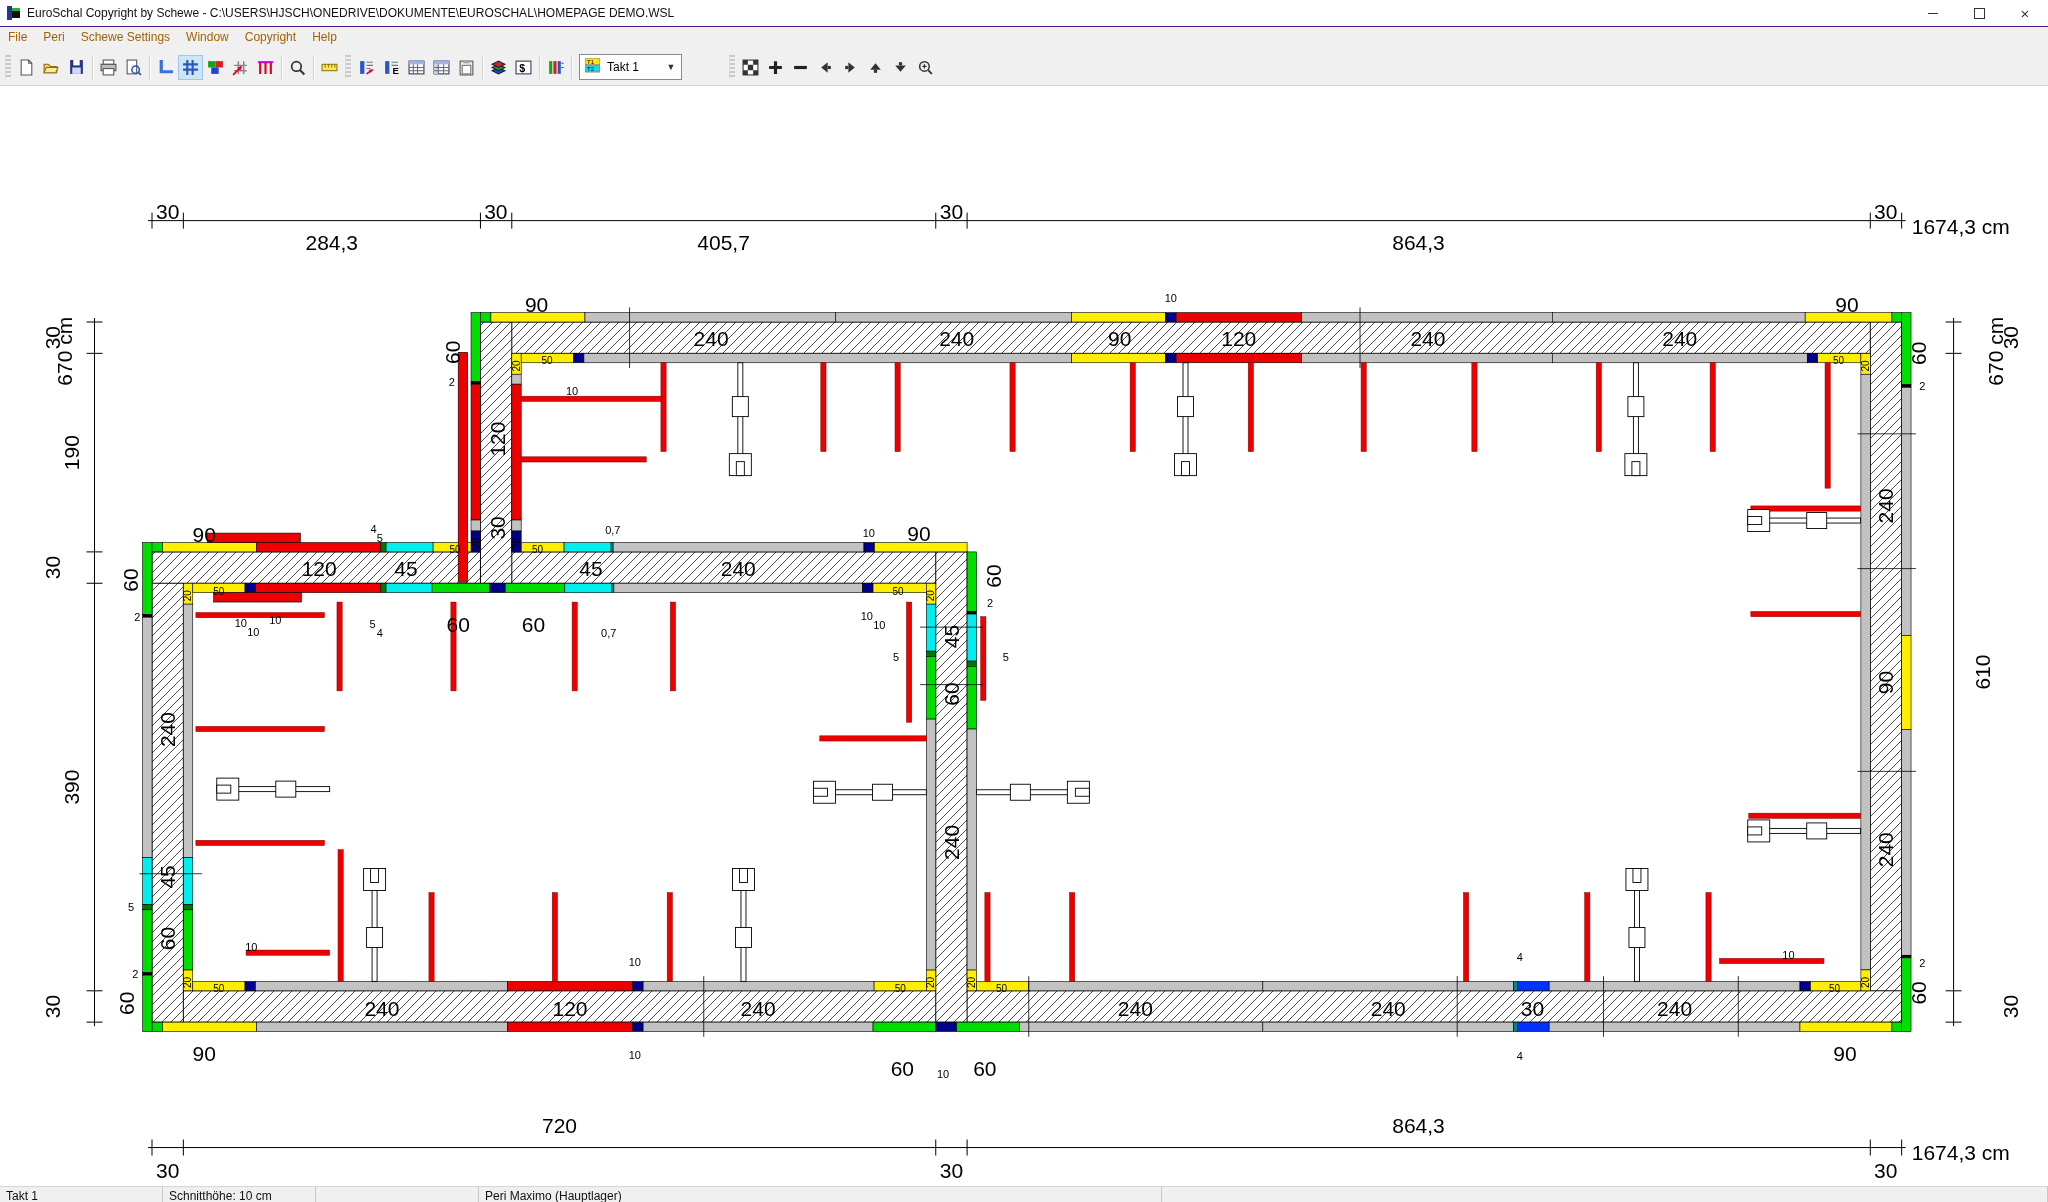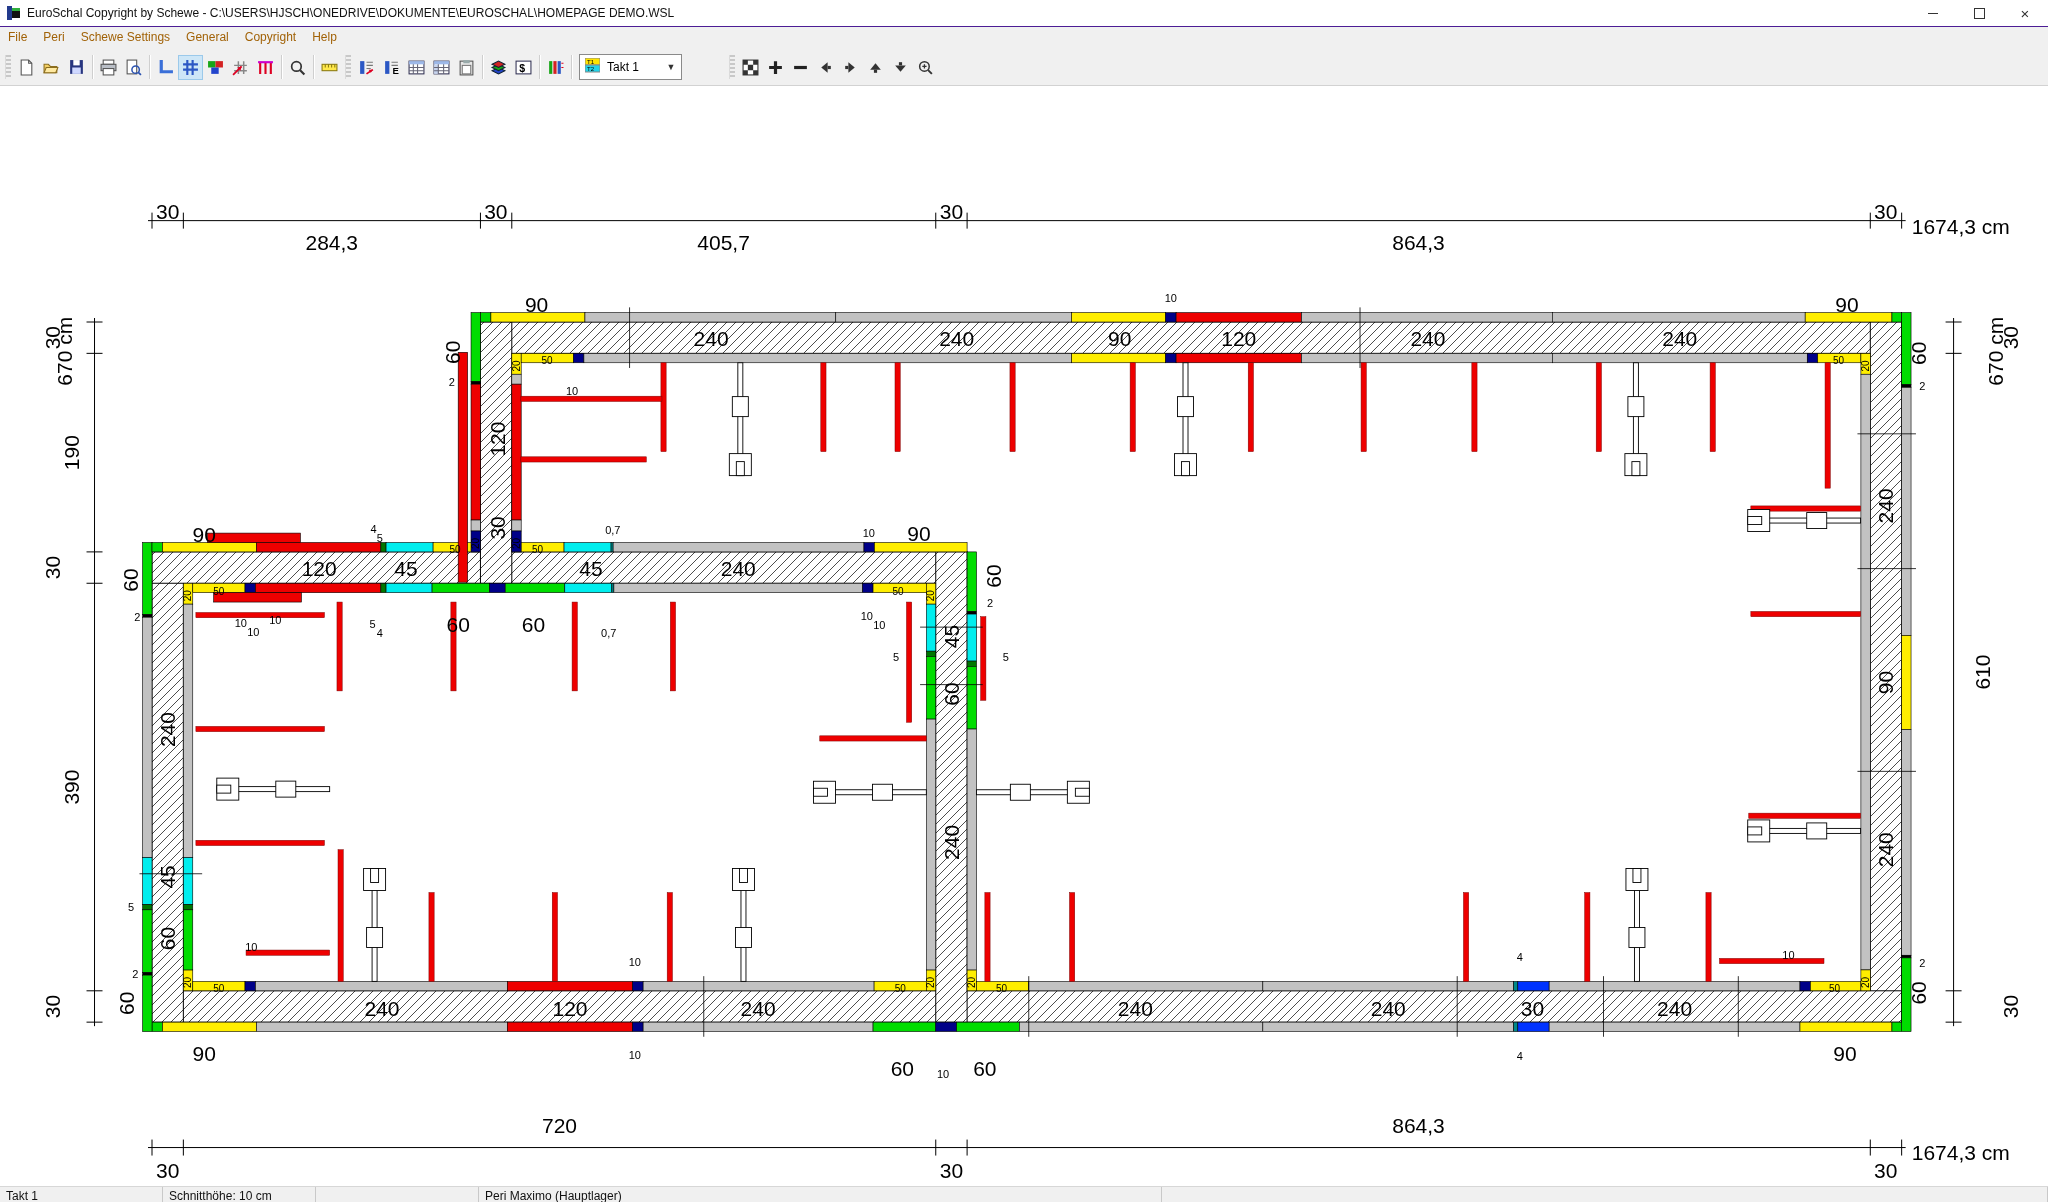--- a/index.html
+++ b/index.html
@@ -53,21 +53,21 @@
         <span class="maxi"></span>
       </button>
     <button class="wc close">×</button>
   </span>
 </div>
 
 <nav class="menubar" id="menubar">
     <span class="menu-item">File</span>
     <span class="menu-item">Peri</span>
     <span class="menu-item">Schewe Settings</span>
-    <span class="menu-item">General</span>
+    <span class="menu-item">Window</span>
     <span class="menu-item">Copyright</span>
     <span class="menu-item">Help</span>
   </nav>
 
 <div class="toolbar" id="toolbar">
     <span class="grip"></span>
     <button class="tbtn">
       <svg width="17" height="17" viewBox="0 0 16 16">
         <path d="M3,1 h7 l3,3 v11 h-10 z" fill="#fff" stroke="#555"></path>
         <path d="M10,1 v3 h3" fill="none" stroke="#555"></path>

